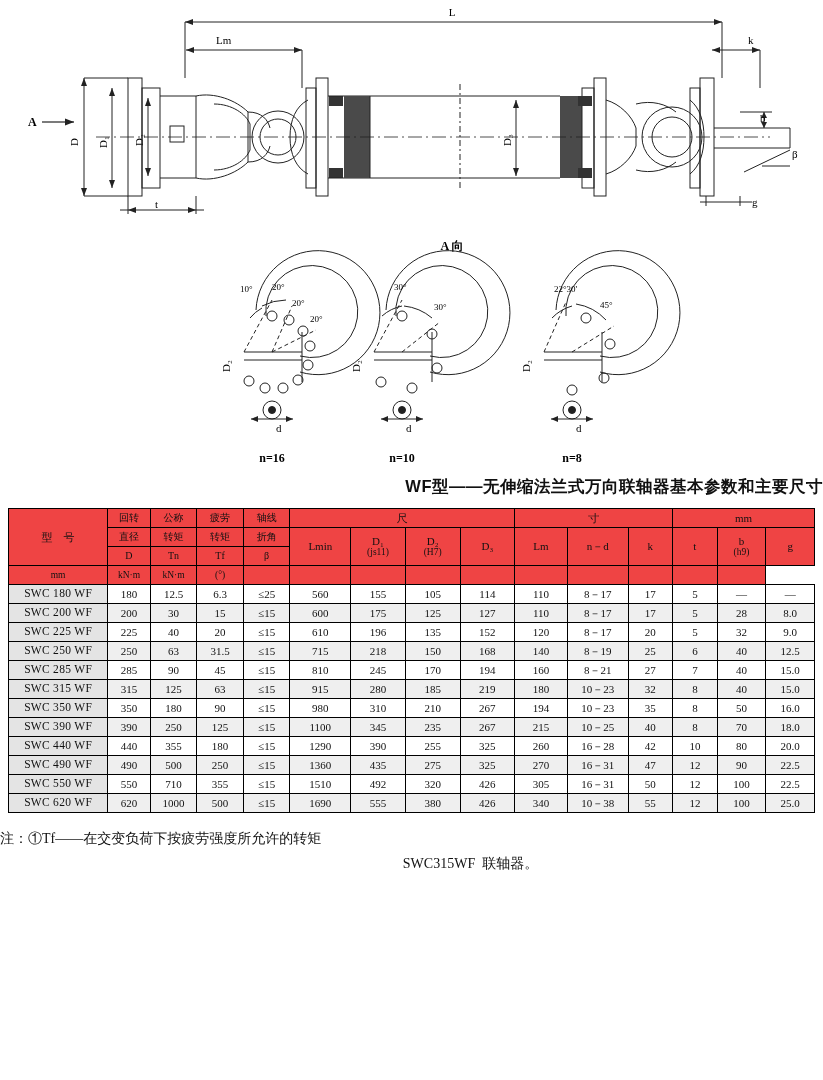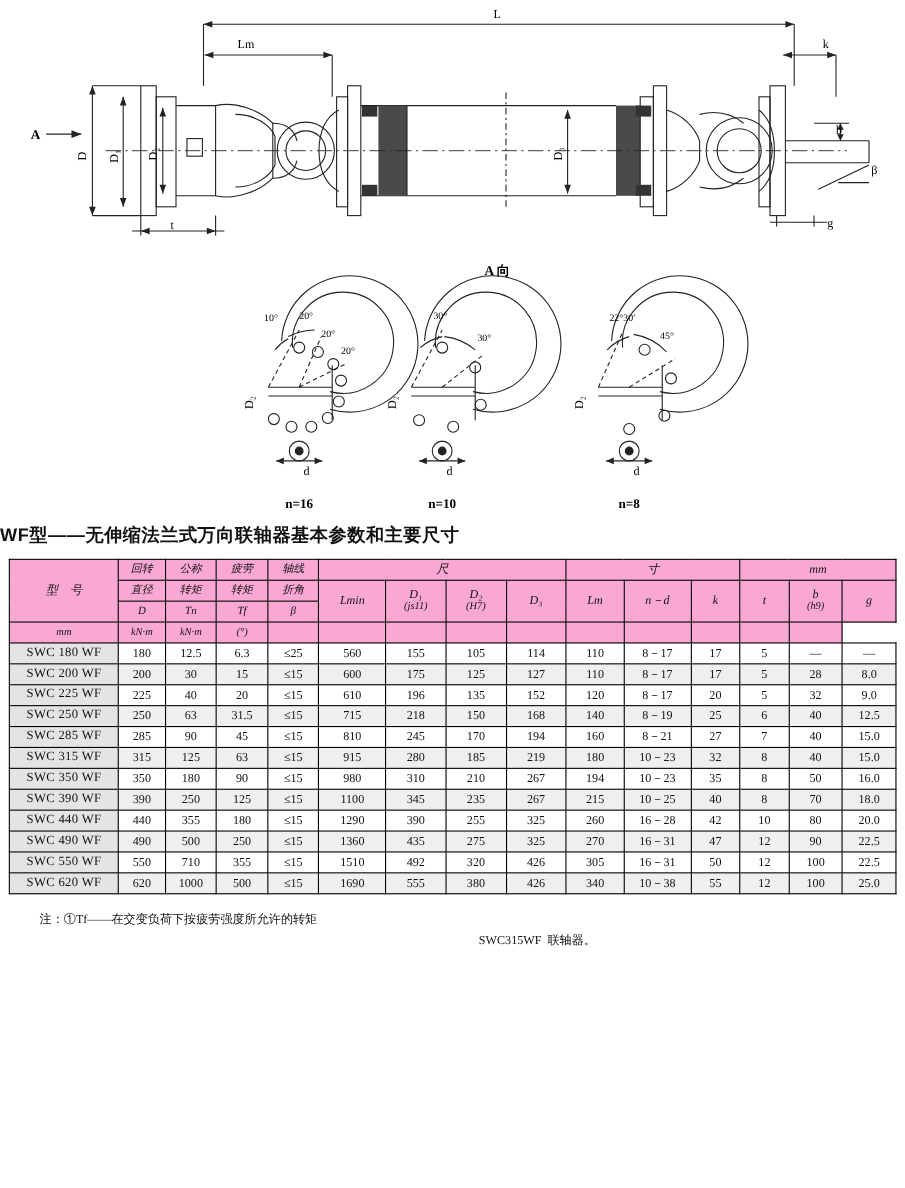--- a/index.html
+++ b/index.html
@@ -11,21 +11,21 @@
     overflow:hidden;
   }
   .page{position:relative;width:823px;height:1080px;}
 
   
   .drawing{position:relative;width:823px;height:470px;}
   .drawing svg{display:block;}
 
   
   .doc-title{
-    text-align:left;
+    text-align:right;
     font-family:"Liberation Sans", sans-serif;
     font-weight:bold;
     font-size:16.5px;
     letter-spacing:.5px;
     margin:6px 0 10px 0;
   }
 
   
   .table-wrap{padding:0 8px;}
   table.spec{
@@ -36,35 +36,34 @@
     table-layout:fixed;
   }
   table.spec th, table.spec td{
     border:1px solid #000;
     text-align:center;
     vertical-align:middle;
     padding:0;
     height:18px;
     line-height:1.15;
   }
-  thead th{background:#f9a8d4;font-weight:normal;font-style:italic;}
+  thead th{background:#ef4444;font-weight:normal;}
   tbody td{background:#ffffff;}
   tbody tr:nth-child(odd) td{background:#ffffff;}
   tbody tr:nth-child(even) td{background:#efefef;}
   tbody tr td:first-child{background:#e4e4e4;text-align:center;}
   tbody tr:nth-child(even) td:first-child{background:#e4e4e4;}
   td.model{font-size:11.5px;letter-spacing:.3px;}
   .hdr-small{font-size:10px;}
   .hdr-sub{font-size:9.5px;text-align:center;}
 
   
   .notes{
     margin:14px 0 0 0;
-    padding-left:36px;
-    font-size:11px;
+    font-size:14px;
     line-height:1.75;
     font-family:"Liberation Serif", serif;
   }
   .notes .ln{white-space:pre;}
   .notes .indent{padding-left:118px;text-align:center;}
 
   
   text{font-family:"Liberation Serif", serif;}
   .lbl{font-size:11px;}
   .lbl-b{font-size:12px;font-weight:bold;}

